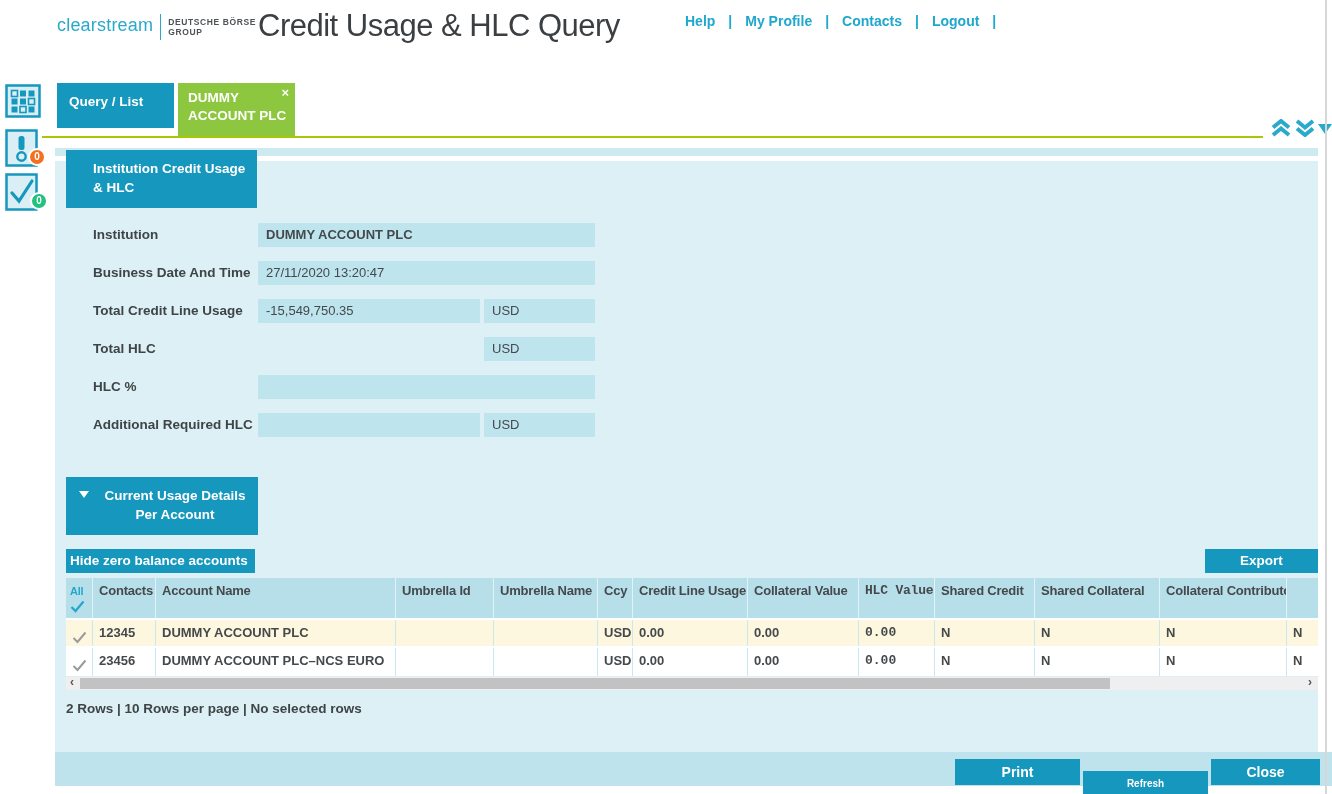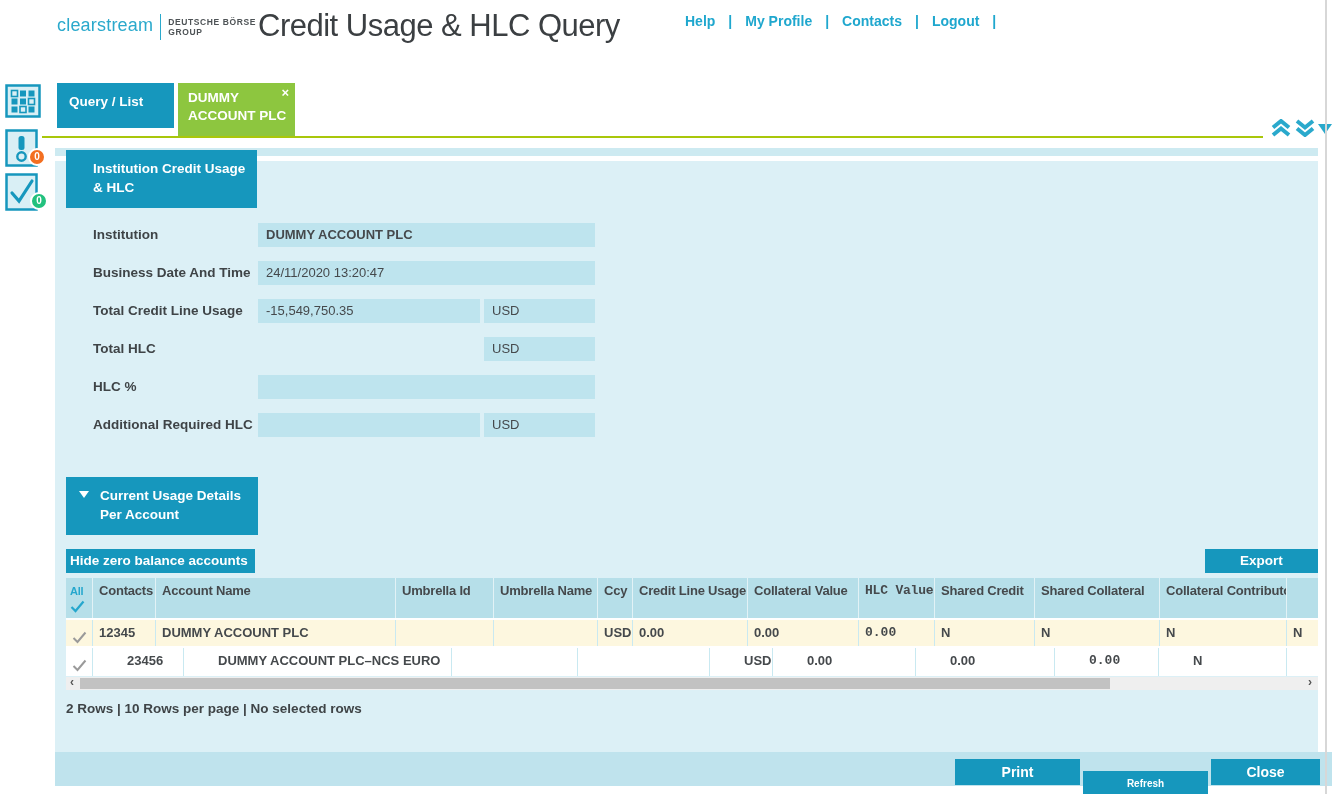--- a/index.html
+++ b/index.html
@@ -43,21 +43,21 @@
 
   
   .tbl { overflow:hidden; }
   .trow { display:flex; width:1252px; }
   .thead { background:#B6DFE9; height:42px; border-bottom:2px solid #fff; }
   .th { flex:none; padding:5px 0 0 6px; font-size:13px; font-weight:bold; color:#45494C; letter-spacing:-0.2px;
         border-right:1px solid rgba(255,255,255,0.6); overflow:hidden; white-space:nowrap; }
   .td { flex:none; height:100%; line-height:26px; padding:0 0 0 6px; font-size:13px; font-weight:bold; color:#45494C;
         border-right:1px solid #C9E9F1; overflow:hidden; white-space:nowrap; }
   .r1 { background:#FDF7DF; height:28px; border-bottom:2px solid #fff; }
-  .r2 { background:#FFFFFF; height:28px;gap:28px; }
+  .r2 { background:#FFFFFF; height:28px; }
   .c0{width:27px;} .c1{width:63px;} .c2{width:240px;} .c3{width:98px;} .c4{width:104px;} .c5{width:35px;}
   .c6{width:115px;} .c7{width:111px;} .c8{width:76px;font-family:Liberation Mono, monospace;} .c9{width:100px;} .c10{width:125px;} .c11{width:127px;} .c12{width:31px; border-right:none;}
   .all-label { font-size:11px; font-weight:bold; color:#25A7CD; line-height:11px; }
 
   
   .hscroll { background:#EFEFEF; }
   .hthumb { position:absolute; top:1px; height:11px; background:#C2C2C2; }
 
   .status-line { font-size:13.5px; font-weight:bold; color:#3F4447; }
   .footer-strip { background:#BFE3ED; }
@@ -142,37 +142,37 @@
   <div class="abs panel" style="left:55px; top:161px; width:1263px; height:591px;"></div>
 
   <div class="abs sec-header" style="left:66px; top:150px; width:191px; height:58px; padding:9px 0 0 27px;">
     <span style="display:block; width:160px;">Institution Credit Usage &amp; HLC</span>
   </div>
 
   <div class="abs f-label" style="left:93px; top:227px;">Institution</div>
   <div class="abs vbox bold" style="left:258px; top:223px; width:337px;">DUMMY ACCOUNT PLC</div>
 
   <div class="abs f-label" style="left:93px; top:265px;">Business Date And Time</div>
-  <div class="abs vbox" style="left:258px; top:261px; width:337px;">24/11/2020 13:20:47</div>
+  <div class="abs vbox" style="left:258px; top:261px; width:337px;">27/11/2020 13:20:47</div>
 
   <div class="abs f-label" style="left:93px; top:303px;">Total Credit Line Usage</div>
   <div class="abs vbox" style="left:258px; top:299px; width:222px;">-15,549,750.35</div>
   <div class="abs vbox" style="left:484px; top:299px; width:111px;">USD</div>
 
   <div class="abs f-label" style="left:93px; top:341px;">Total HLC</div>
   <div class="abs vbox" style="left:484px; top:337px; width:111px;">USD</div>
 
   <div class="abs f-label" style="left:93px; top:379px;">HLC %</div>
   <div class="abs vbox" style="left:258px; top:375px; width:337px;"></div>
 
   <div class="abs f-label" style="left:93px; top:417px;">Additional Required HLC</div>
   <div class="abs vbox" style="left:258px; top:413px; width:222px;"></div>
   <div class="abs vbox" style="left:484px; top:413px; width:111px;">USD</div>
 
-  <div class="abs sec-header" style="left:66px; top:477px; width:192px; height:58px; padding:9px 0 0 34px;">
+  <div class="abs sec-header" style="left:66px; top:477px; width:192px; height:58px; padding:9px 0 0 34px;text-align:center;">
     <div class="tri-down-white" style="position:absolute; left:13px; top:14px;"></div>
     <span style="display:block; width:150px;">Current Usage Details Per Account</span>
   </div>
 
   <div class="abs btn-teal" style="left:66px; top:549px; width:189px; height:24px; line-height:24px; text-align:left; padding-left:4px;">Hide zero balance accounts</div>
   <div class="abs btn-teal" style="left:1205px; top:549px; width:113px; height:24px; line-height:24px;">Export</div>
 
   <div class="abs tbl" style="left:66px; top:578px; width:1252px;">
     <div class="trow thead">
       <div class="th c0" style="padding-left:4px;">

